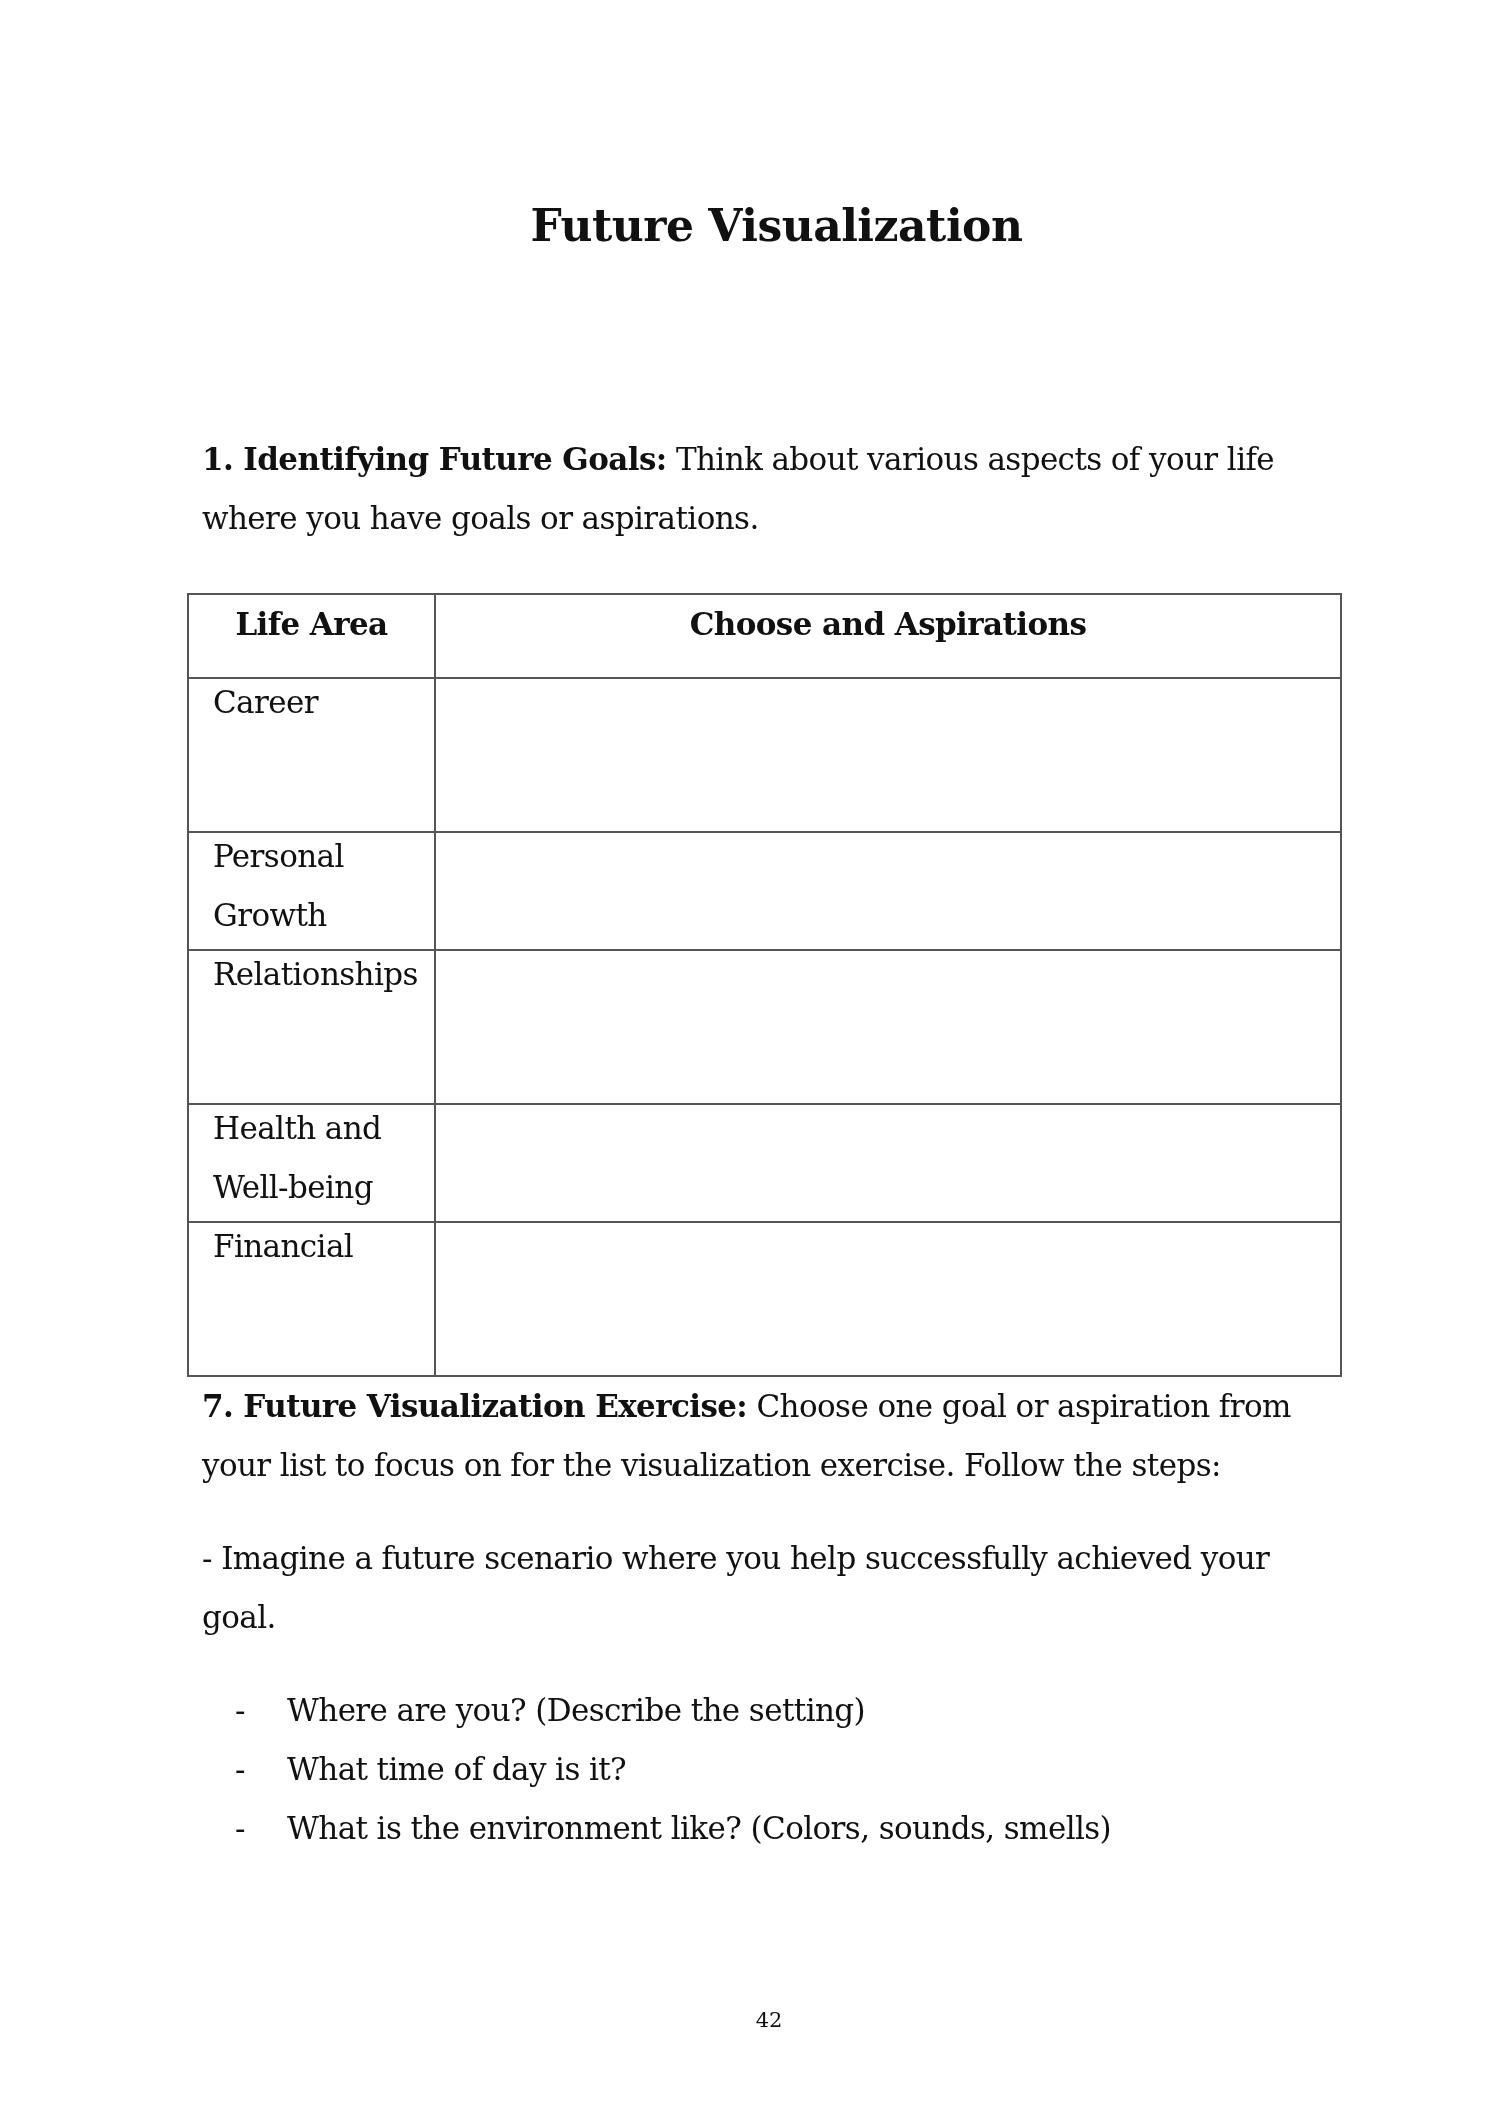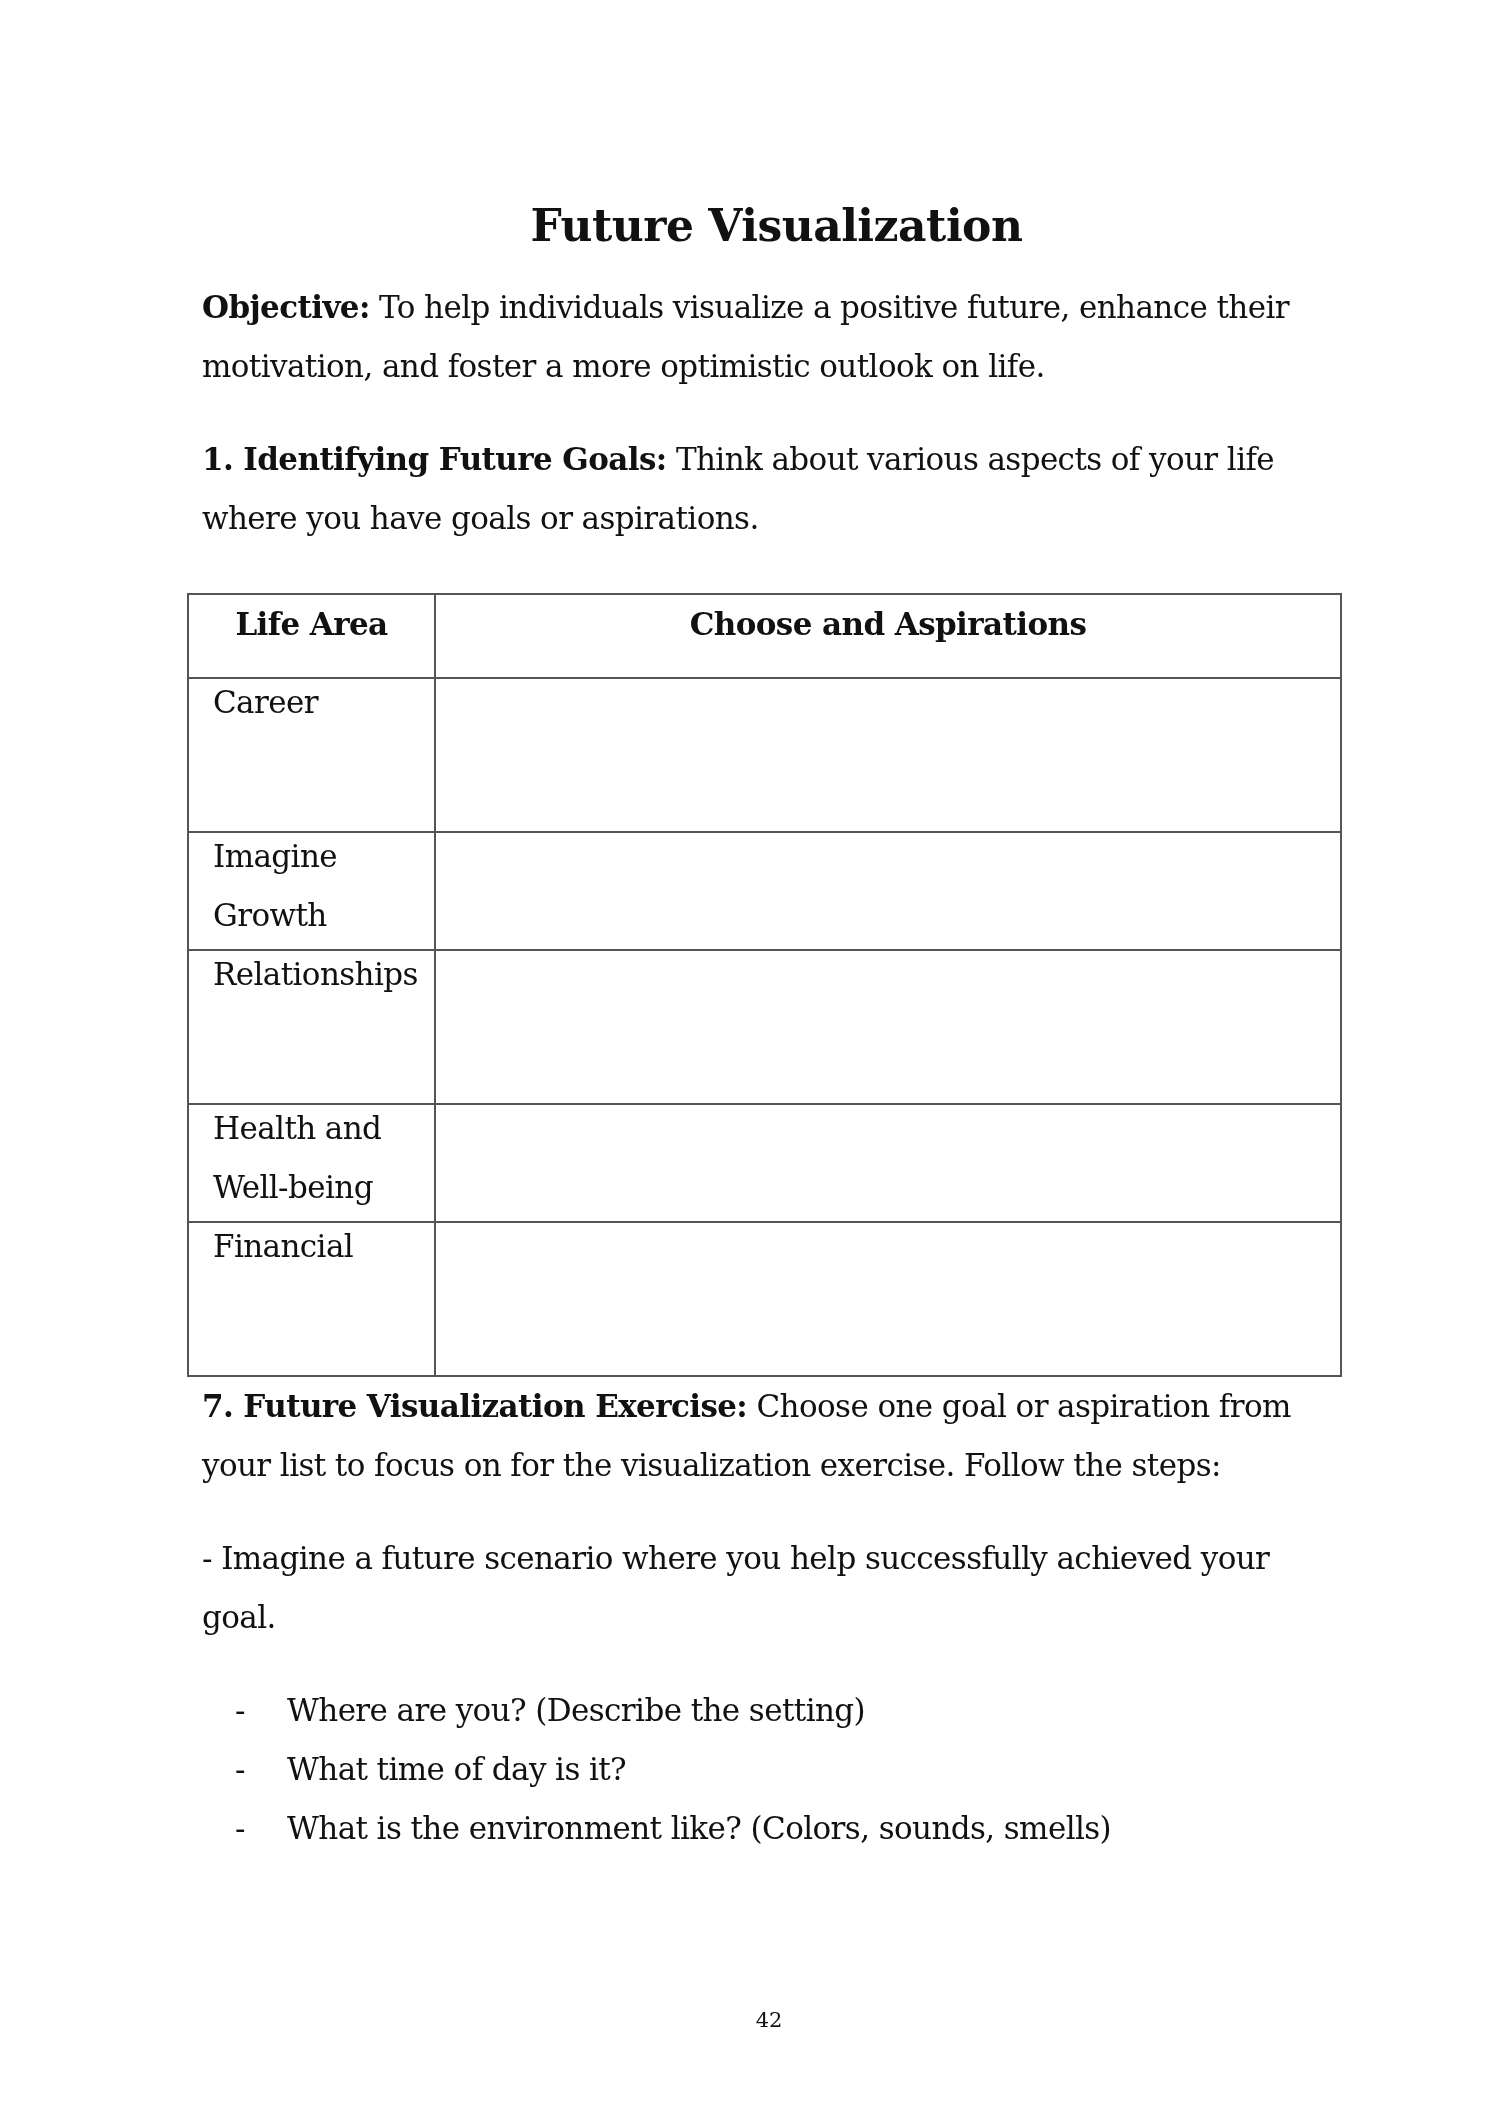--- a/index.html
+++ b/index.html
@@ -120,21 +120,20 @@
       line-height: 28px;
     }
   </style>
 </head>
 <body>
 
 <div class="page">
 
   <h1 class="title">Future Visualization</h1>
 
-  <p class="para" id="objective"><b>Objective:</b><span> To help individuals visualize a positive future, enhance their motivation, and foster a more optimistic outlook on life.</span></p>
 
   <p class="para" id="section1"><b>1. Identifying Future Goals:</b><span> Think about various aspects of your life where you have goals or aspirations.</span></p>
 
   <table class="goals-table">
     <colgroup>
         <col class="c1">
         <col class="c2">
       </colgroup>
     <thead>
       <tr>
@@ -144,21 +143,21 @@
     </thead>
     <tbody>
       <tr class="row-tall">
         <td class="area">
             <span class="cell-text">Career</span>
           </td>
         <td class="input-cell"></td>
       </tr>
       <tr class="row-short">
         <td class="area">
-            <span class="cell-text">Imagine Growth</span>
+            <span class="cell-text">Personal Growth</span>
           </td>
         <td class="input-cell"></td>
       </tr>
       <tr class="row-tall">
         <td class="area">
             <span class="cell-text">Relationships</span>
           </td>
         <td class="input-cell"></td>
       </tr>
       <tr class="row-short">

